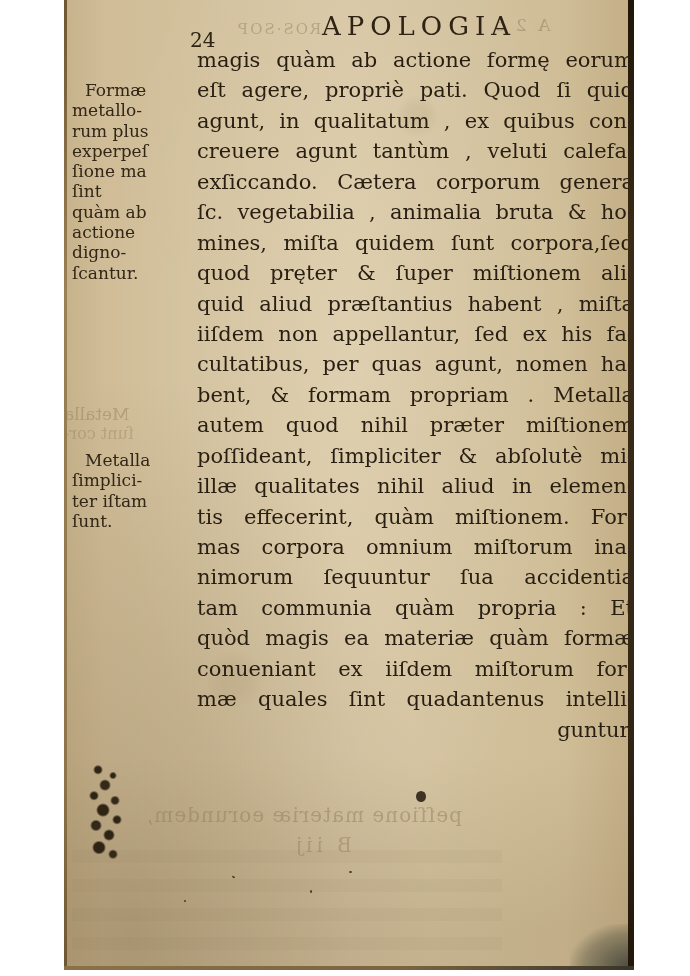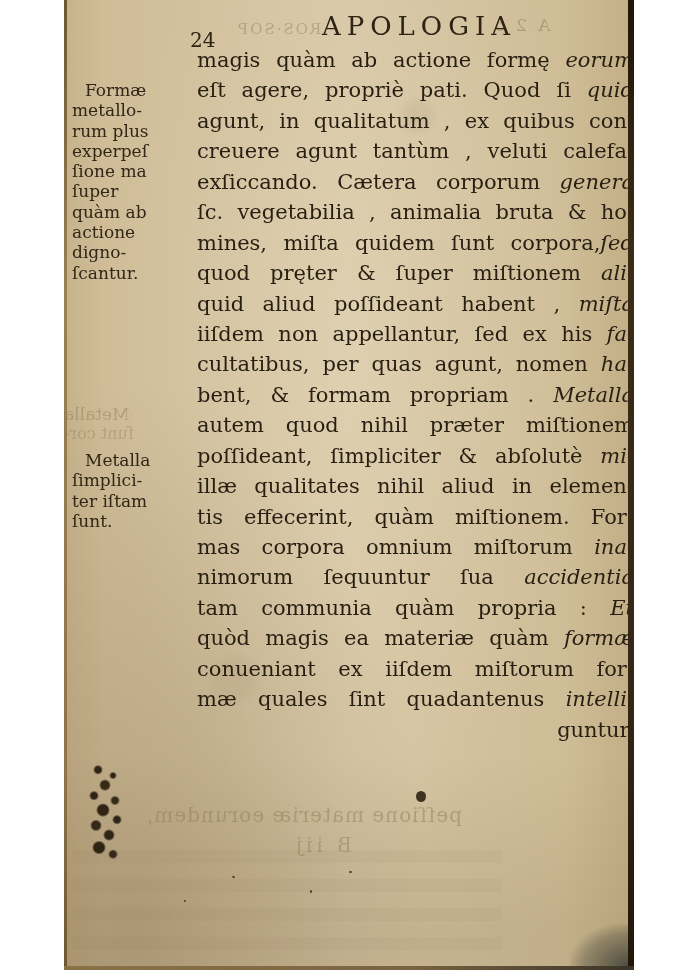--- a/index.html
+++ b/index.html
@@ -25,21 +25,21 @@
         background:radial-gradient(ellipse at 95% 95%, rgba(35,45,42,0.75), rgba(45,50,40,0.3) 55%, transparent 75%);}
   
   .header-num{position:absolute;left:126px;top:28px;font-size:20px;color:#2e2315;}
   .header-title{position:absolute;left:200px;top:11px;width:310px;text-align:center;
         font-size:26px;letter-spacing:6px;color:#2e2315;}
   
   .body-text{position:absolute;left:133px;top:45px;width:437px;font-size:21px;
         line-height:30.45px;color:#281e12;}
   .body-line{text-align:justify;text-align-last:justify;height:30.45px;}
   .body-line.align-right{text-align-last:right;}
-  .ital{font-style:italic;margin-top:25px;}
+  .ital{margin-top:25px;}
   
   .margin-note{position:absolute;left:8px;width:124px;font-size:17px;line-height:20.3px;
         color:#322617;}
   .margin-note-1{top:80px;}
   .margin-note-2{top:450px;}
   .mn-indent{padding-left:13px;}
   
   .bleed{position:absolute;color:#8f7c59;transform:scaleX(-1);filter:blur(0.7px);}
   .bleed-h-mid{left:172px;top:20px;font-size:15px;opacity:.45;letter-spacing:2px;}
   .bleed-h-right{left:428px;top:15px;font-size:17px;opacity:.5;letter-spacing:3px;}
@@ -87,21 +87,21 @@
 
     <div class="header-num">24</div>
     <div class="header-title">APOLOGIA</div>
 
     <div class="margin-note margin-note-1">
         <div class="mn-line mn-indent">Formæ</div>
         <div class="mn-line">metallo-</div>
         <div class="mn-line">rum plus</div>
         <div class="mn-line">experpeſ</div>
         <div class="mn-line">ſione ma</div>
-        <div class="mn-line">ſuper</div>
+        <div class="mn-line">ſint</div>
         <div class="mn-line">quàm ab</div>
         <div class="mn-line">actione</div>
         <div class="mn-line">digno-</div>
         <div class="mn-line">ſcantur.</div>
       </div>
     <div class="margin-note margin-note-2">
         <div class="mn-line mn-indent">Metalla</div>
         <div class="mn-line">ſimplici-</div>
         <div class="mn-line">ter iſtam</div>
         <div class="mn-line">ſunt.</div>
@@ -109,21 +109,21 @@
 
     <div class="body-text">
         <div class="body-line"><span>magis quàm ab actione formę </span><span class="ital">eorum</span></div>
         <div class="body-line"><span>eſt agere, propriè pati. Quod ſi </span><span class="ital">quid</span></div>
         <div class="body-line"><span>agunt, in qualitatum , ex quibus con-</span><span class="ital"></span></div>
         <div class="body-line"><span>creuere agunt tantùm , veluti calefa-</span><span class="ital"></span></div>
         <div class="body-line"><span>exſiccando. Cætera corporum </span><span class="ital">genera</span></div>
         <div class="body-line"><span>ſc. vegetabilia , animalia bruta &amp; ho-</span><span class="ital"></span></div>
         <div class="body-line"><span>mines, miſta quidem ſunt corpora,</span><span class="ital">ſed</span></div>
         <div class="body-line"><span>quod pręter &amp; ſuper miſtionem </span><span class="ital">ali-</span></div>
-        <div class="body-line"><span>quid aliud poſſideant habent , </span><span class="ital">miſta</span></div>
+        <div class="body-line"><span>quid aliud præſtantius habent , </span><span class="ital">miſta</span></div>
         <div class="body-line"><span>iiſdem non appellantur, ſed ex his </span><span class="ital">fa-</span></div>
         <div class="body-line"><span>cultatibus, per quas agunt, nomen </span><span class="ital">ha-</span></div>
         <div class="body-line"><span>bent, &amp; formam propriam . </span><span class="ital">Metalla</span></div>
         <div class="body-line"><span>autem quod nihil præter miſtionem</span><span class="ital"></span></div>
         <div class="body-line"><span>poſſideant, ſimpliciter &amp; abſolutè </span><span class="ital">mi-</span></div>
         <div class="body-line"><span>illæ qualitates nihil aliud in elemen-</span><span class="ital"></span></div>
         <div class="body-line"><span>tis effecerint, quàm miſtionem. For-</span><span class="ital"></span></div>
         <div class="body-line"><span>mas corpora omnium miſtorum </span><span class="ital">ina-</span></div>
         <div class="body-line"><span>nimorum ſequuntur ſua </span><span class="ital">accidentia</span></div>
         <div class="body-line"><span>tam communia quàm propria : </span><span class="ital">Et</span></div>

